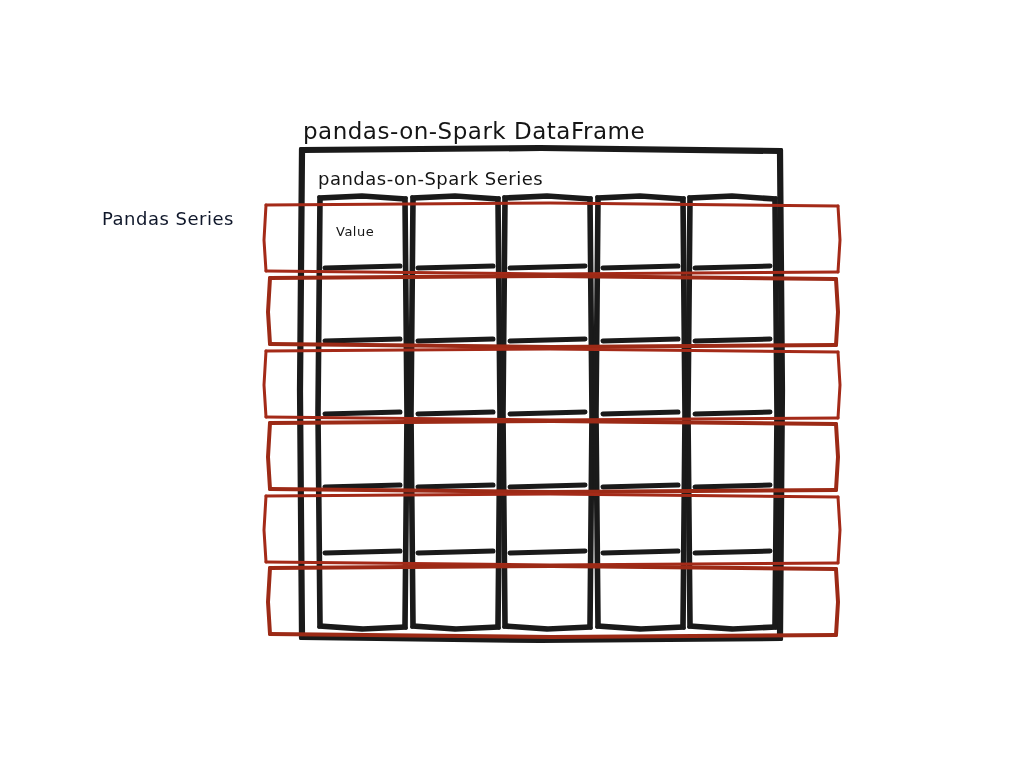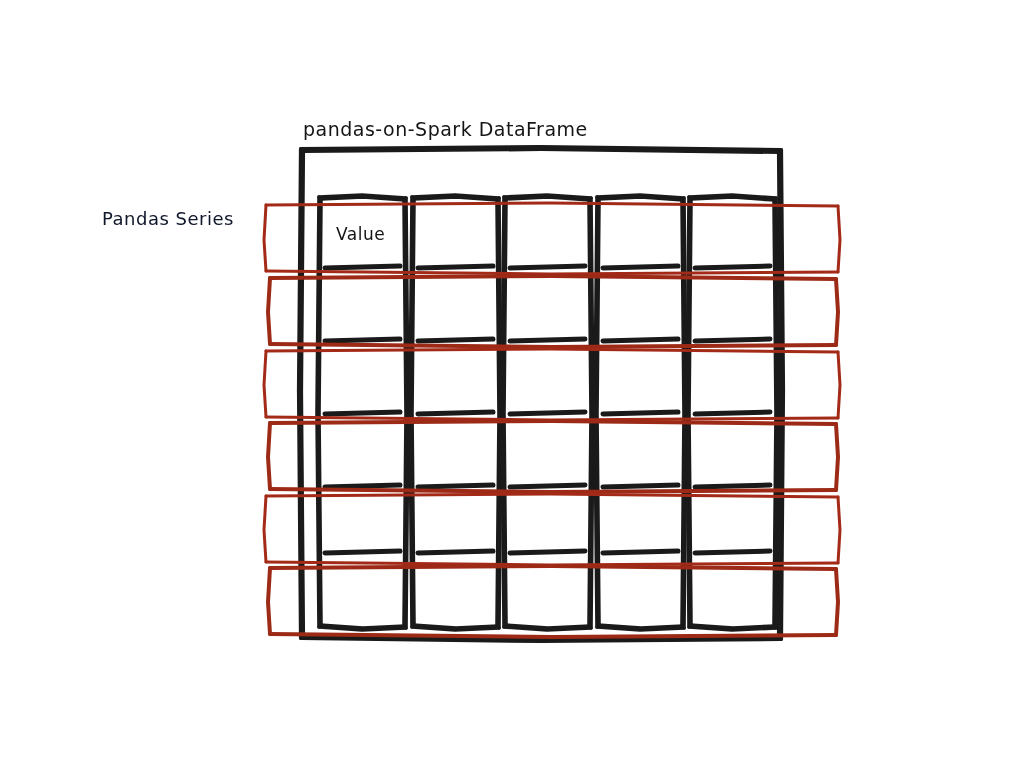--- a/index.html
+++ b/index.html
@@ -26,39 +26,39 @@
   
   .label {
     position: absolute;
     white-space: nowrap;
     font-family: "DejaVu Sans", sans-serif;
     letter-spacing: 0.5px;
   }
   #df-title {
     left: 303px;
     top: 118px;
-    font-size: 19px;
+    font-size: 23px;
     color: #151515;
   }
   #series-title {
     left: 318px;
     top: 168px;
     font-size: 18px;
     color: #151515;
   }
   #pandas-series-title {
     left: 102px;
     top: 208px;
     font-size: 18px;
     color: #0f172a;
   }
   #value-label {
     left: 336px;
     top: 224px;
-    font-size: 17px;
+    font-size: 13px;
     color: #151515;
   }
 
   
   svg#sketch {
     position: absolute;
     left: 0;
     top: 0;
     width: 1024px;
     height: 768px;
@@ -234,18 +234,19 @@
       <path class="ink-red-bold" d="M270,568 L552,566 L836,569"></path>
       <path class="ink-red-bold" d="M836,569 L838,602 L836,635"></path>
       <path class="ink-red-bold" d="M836,635 L552,637 L270,634"></path>
       <path class="ink-red-bold" d="M270,568 L268,602 L270,634"></path>
     </g>
 
   </svg>
 
   <div class="label" id="df-title">pandas-on-Spark DataFrame</div>
 
+  <div class="label" id="series-title">pandas-on-Spark Series</div>
 
   <div class="label" id="pandas-series-title">Pandas Series</div>
 
   <div class="label" id="value-label">Value</div>
 
 </div>
 
 </body></html>

